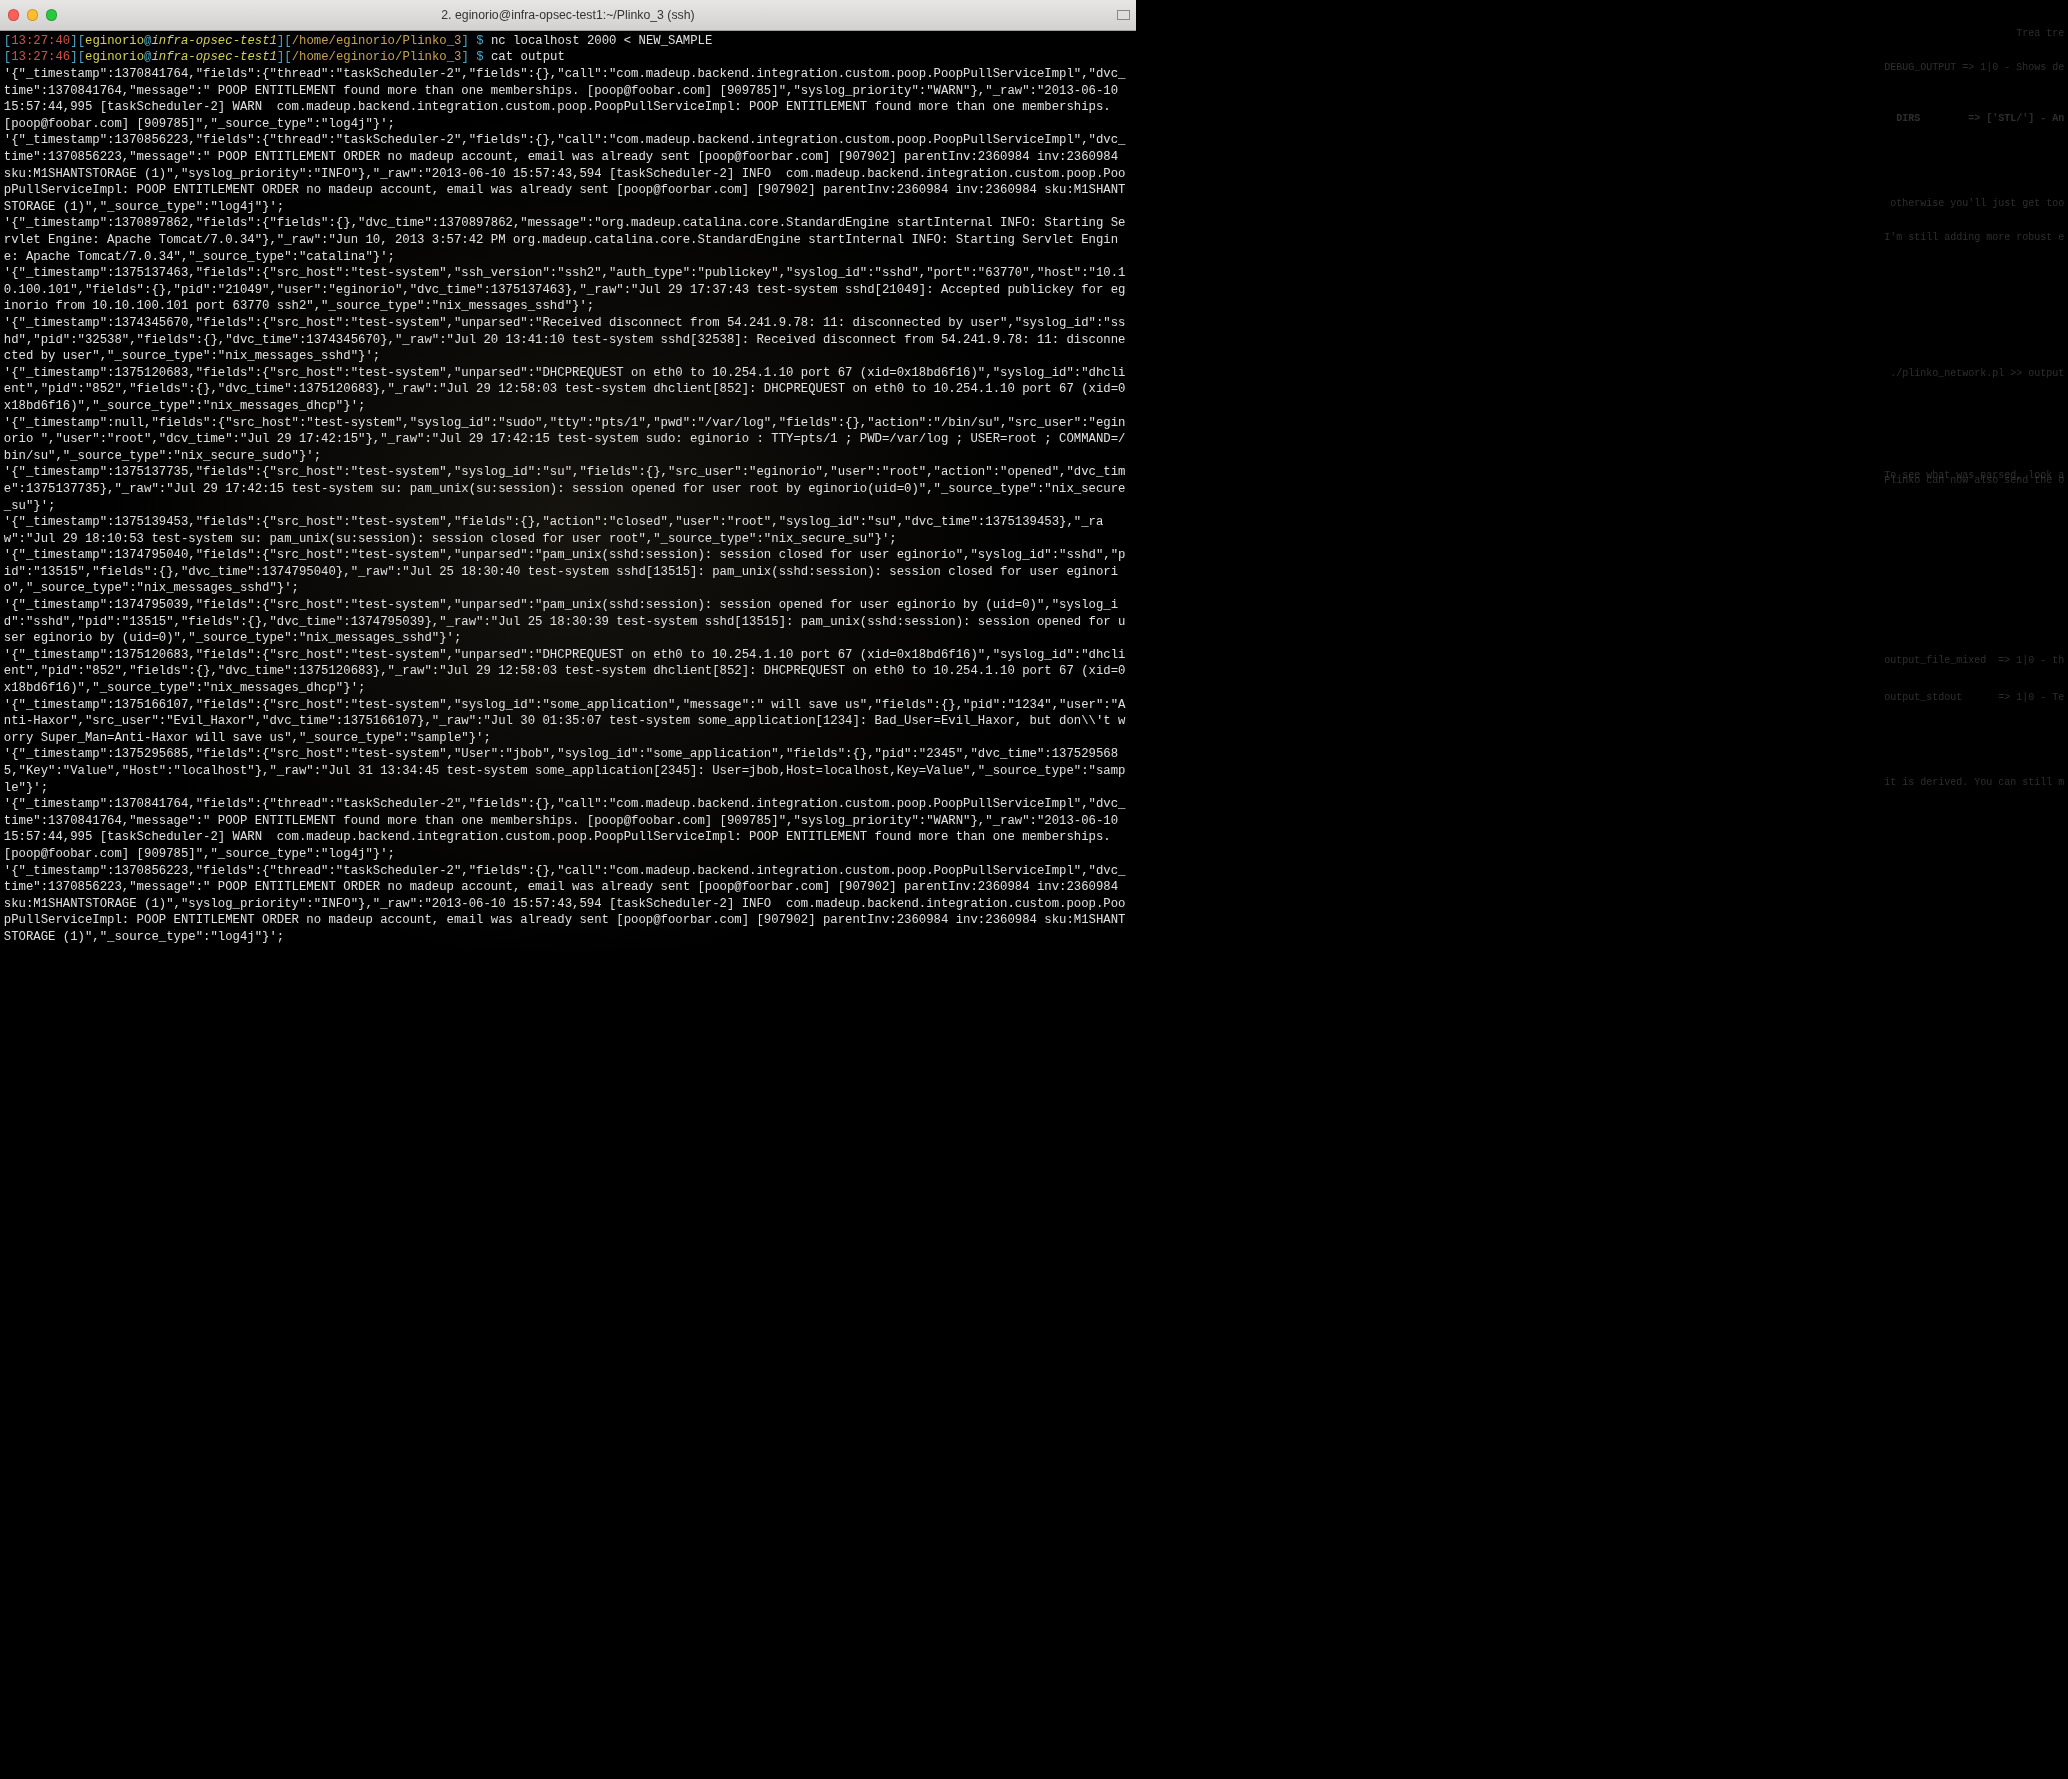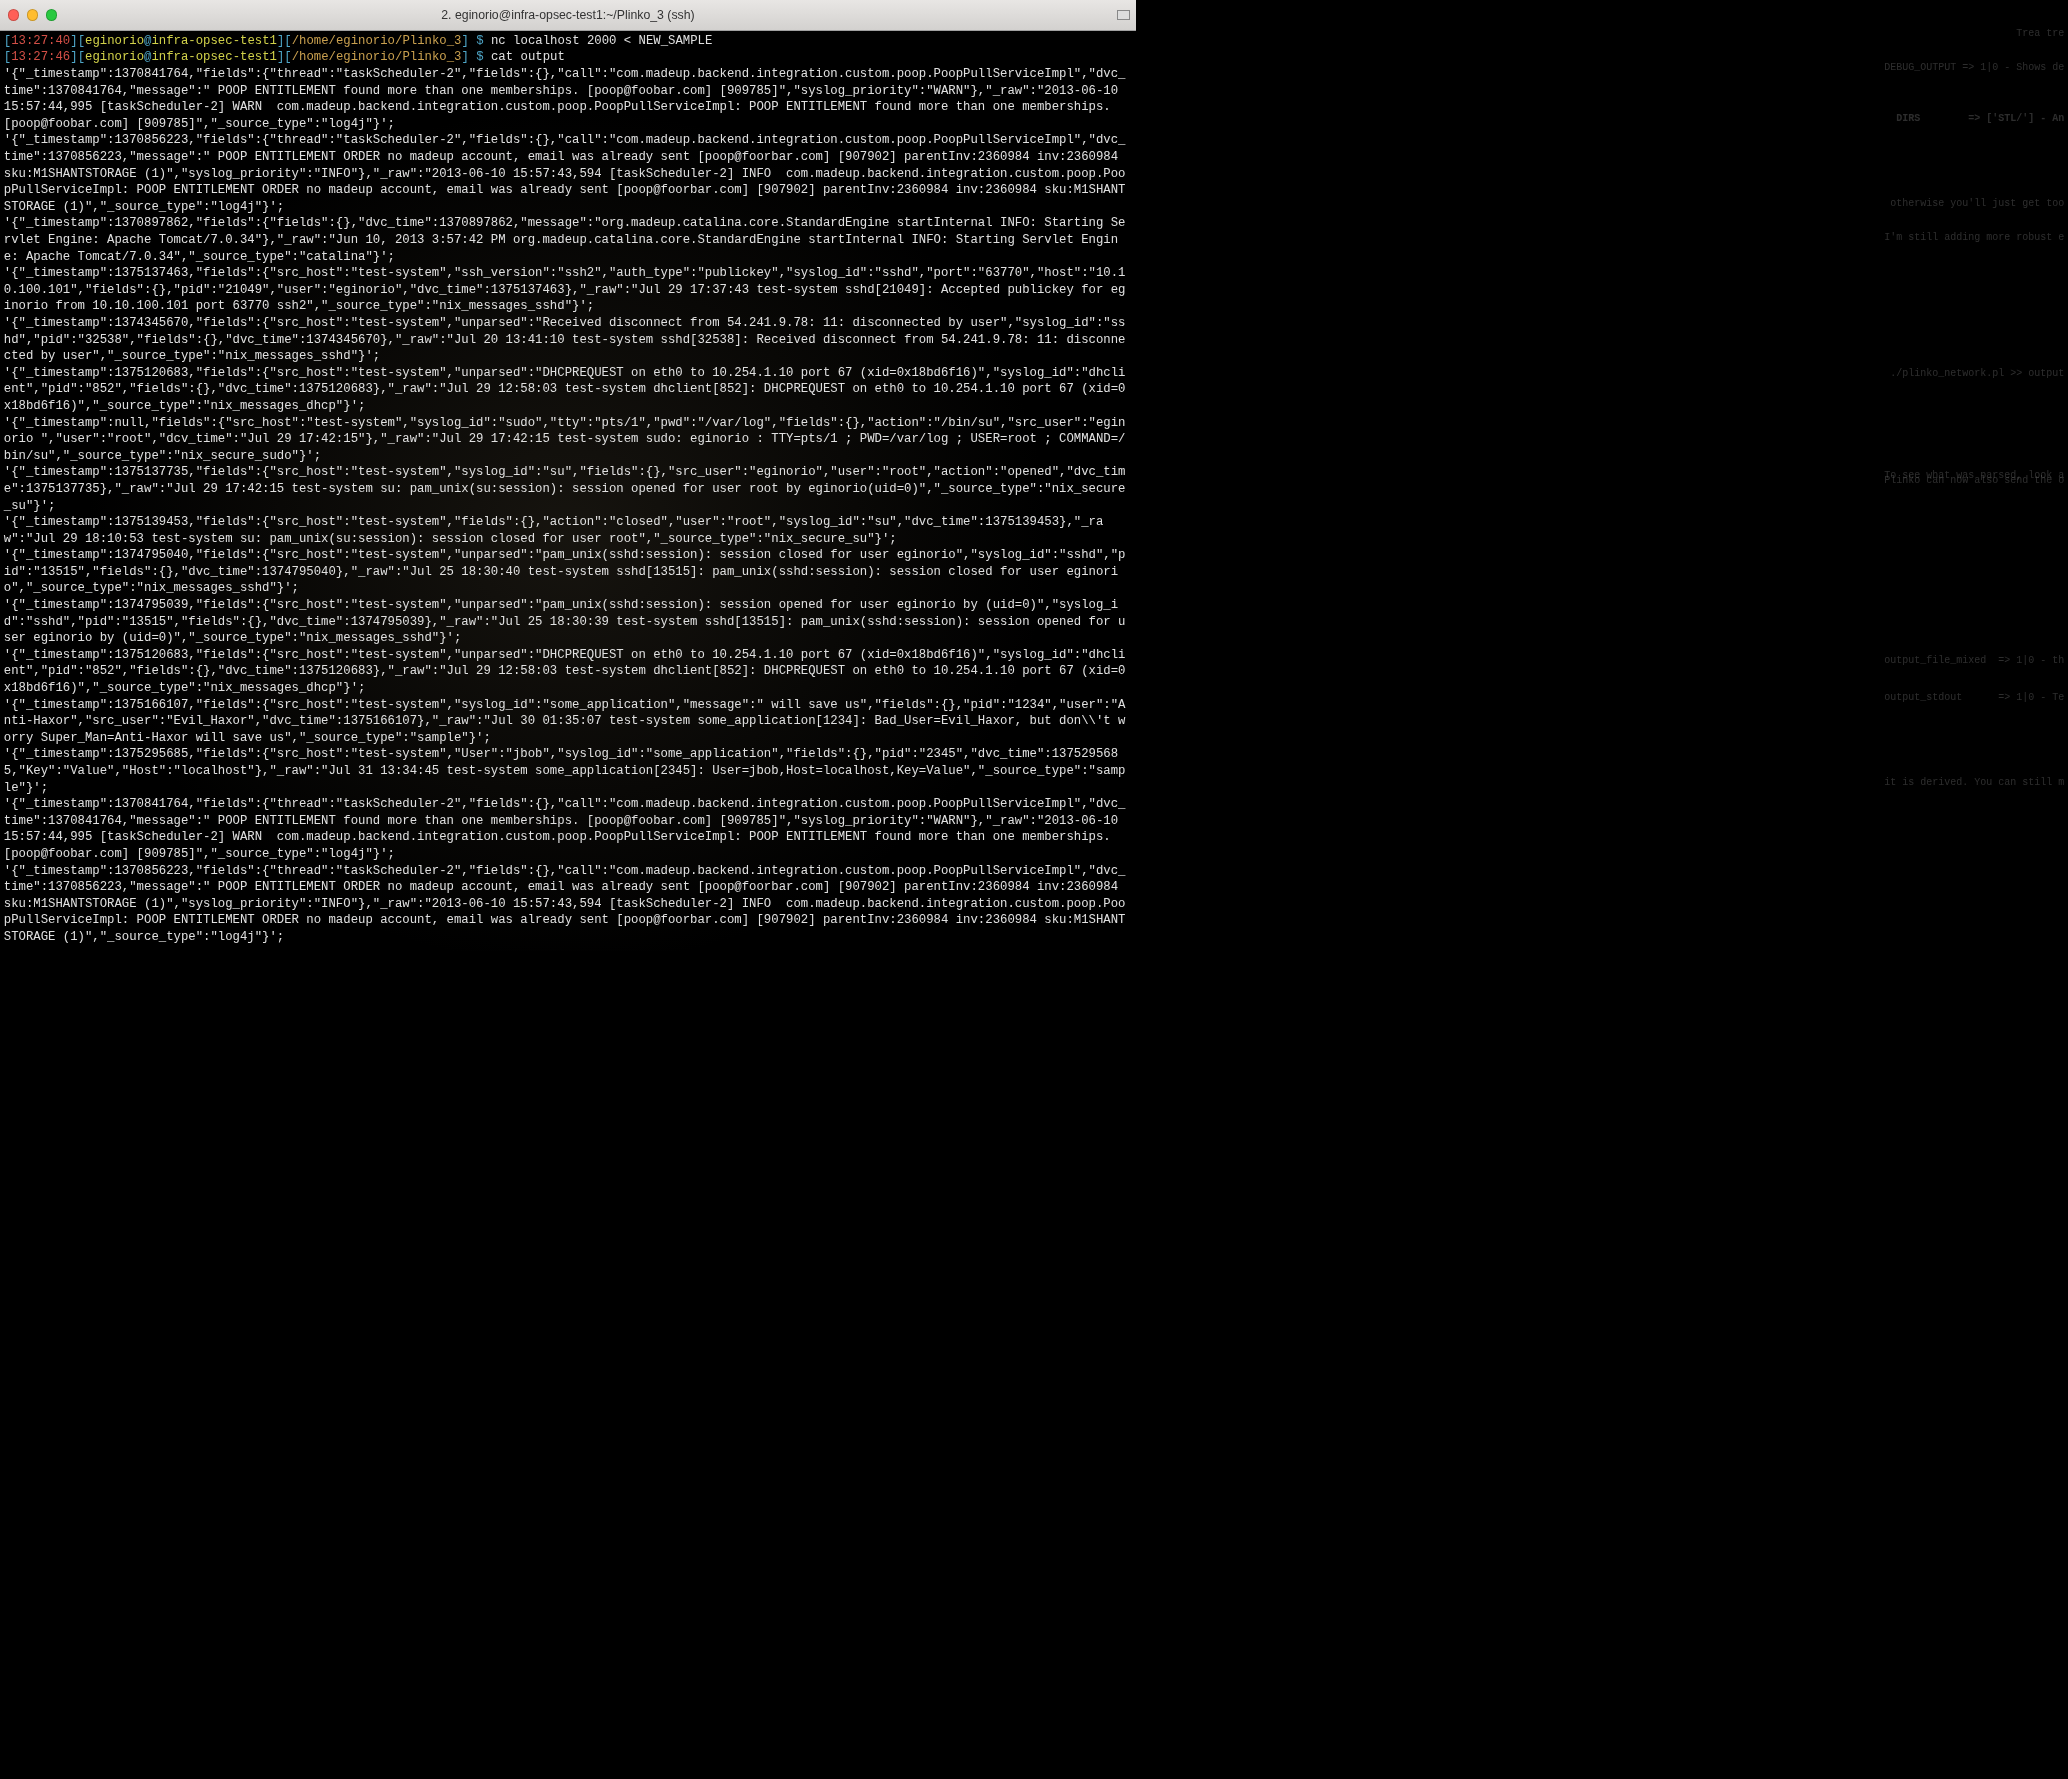--- a/index.html
+++ b/index.html
@@ -52,21 +52,21 @@
     padding: 1.9px 3.8px 5.7px 3.8px;
     white-space: pre-wrap;
     word-break: break-all;
     background: #000 radial-gradient(ellipse at 50% 55%, rgba(90,80,60,0.25), rgba(0,0,0,0) 60%);
   }
   .line { display: block; }
   .ts   { color: #d24f46; text-align: center; }
   .br   { color: #4fa7c9; }
   .user { color: #d2d24a; }
   .at   { color: #4fa7c9; }
-  .host { color: #d2d24a; }
+  .host { color: #d2d24a; font-style: italic; }
   .path { color: #c9a04f; }
   .dollar { color: #4fa7c9; }
   .cmd  { color: #e0e0e0; }
   .out  { color: #e0e0e0; }
   .ghost {
     position: absolute;
     right: 3.8px;
     color: rgba(180,180,180,0.25);
     font-size: 10px;
     pointer-events: none;

